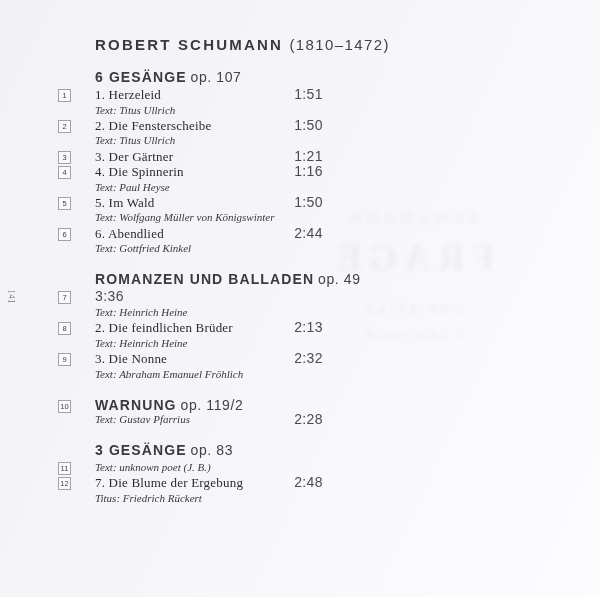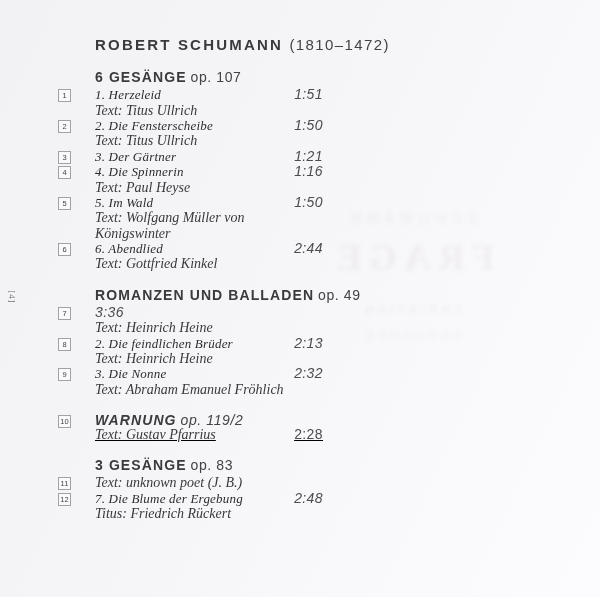--- a/index.html
+++ b/index.html
@@ -41,25 +41,25 @@
     margin-top:16px;margin-bottom:3px;line-height:14px;
     font-family:"Liberation Sans",sans-serif;font-size:14px;
     color:#3a393c;white-space:nowrap;
   }
   .sechead .bold{font-weight:bold;letter-spacing:1.1px;}
   .sechead .opus{font-weight:normal;letter-spacing:0.6px;margin-left:4px;color:#434246;}
   .sec-gap{margin-top:16px;}
 
   .track{position:relative;}
   .warn{margin-top:16px;}
-  .tline{display:flex;justify-content:space-between;align-items:flex-end;line-height:15.5px;font-style:italic;}
+  .tline{display:flex;justify-content:space-between;align-items:flex-end;line-height:15.5px;}
   .ttitle{font-size:13px;color:#2c2b2e;letter-spacing:0.2px;}
   .ttime{font-family:"Liberation Sans",sans-serif;font-size:14px;color:#4c4b4f;letter-spacing:0.4px;flex-shrink:0;}
-  .ttextline{display:flex;justify-content:space-between;align-items:flex-end;line-height:15.3px;text-decoration:underline;}
-  .ttext{font-style:italic;font-size:14px;color:#39383b;line-height:15.3px;}
+  .ttextline{display:flex;justify-content:space-between;align-items:flex-end;line-height:15.3px;}
+  .ttext{font-style:italic;font-size:11px;color:#39383b;line-height:15.3px;}
   .numbox{
     position:absolute;left:-37px;top:2px;width:11px;height:11px;
     border:1px solid #a3a1a8;background:rgba(255,255,255,0.55);
     font-family:"Liberation Sans",sans-serif;font-size:7.5px;color:#413f45;
     display:flex;align-items:center;justify-content:center;
   }
 </style>
 </head>
 <body>
 

